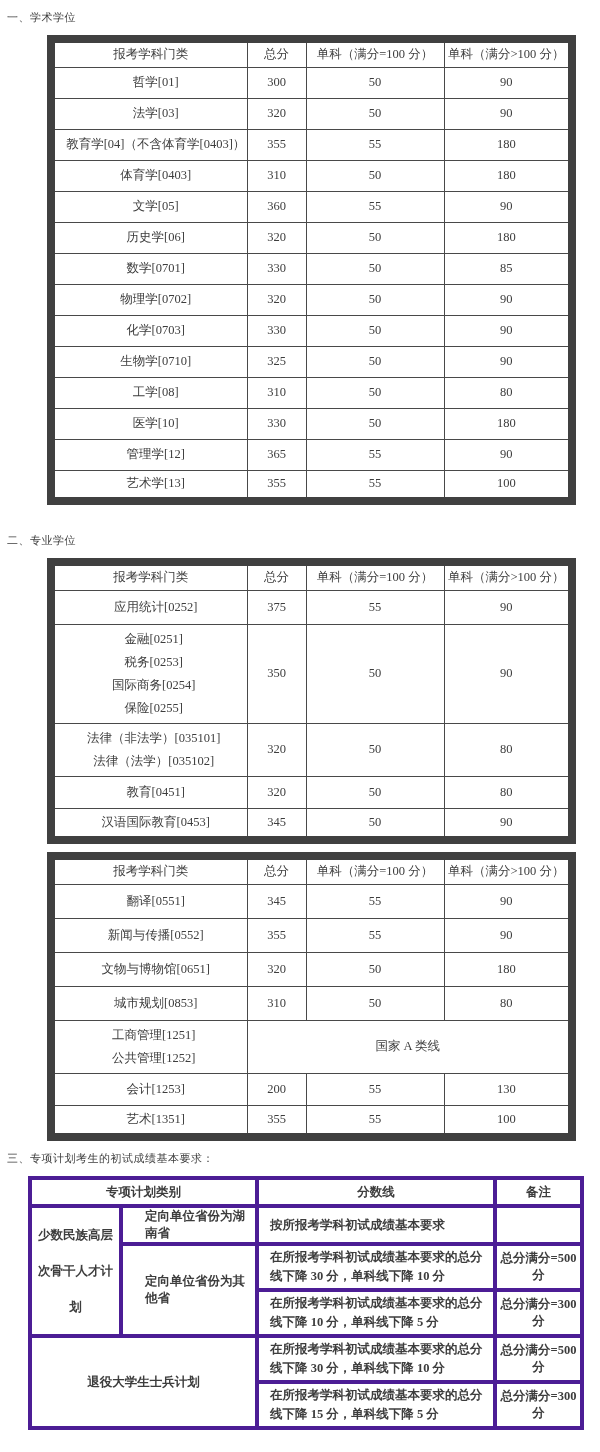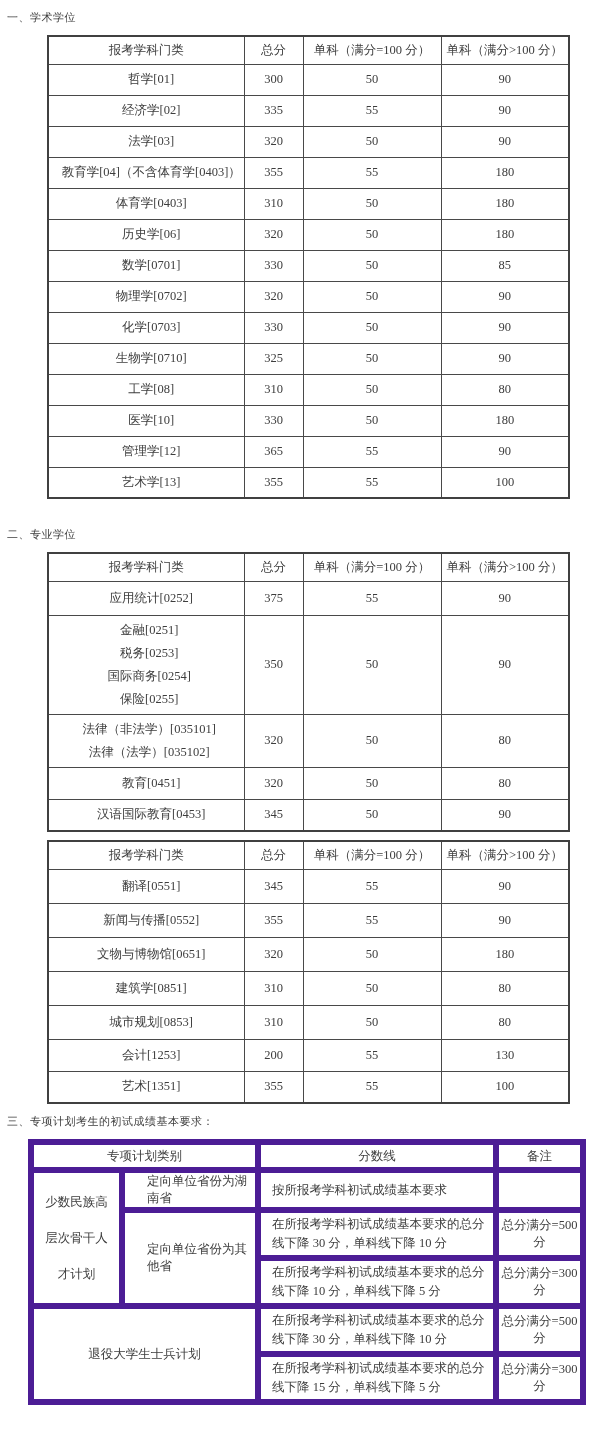--- a/index.html
+++ b/index.html
@@ -18,21 +18,21 @@
     margin-left: 7px;
     letter-spacing: 0.5px;
   }
   .title-2 { margin-top: 26px; }
   .title-3 { margin-top: 8px; }
   table { border-collapse: collapse; table-layout: fixed; }
   .score-table {
     width: 521px;
     margin-left: 47px;
     margin-top: 9px;
-    border: 2px solid #404040;
+    border: 8px solid #404040;
   }
   .score-table th, .score-table td {
     border: 1px solid #494949;
     font-weight: normal;
     font-size: 12.5px;
     text-align: center;
     vertical-align: middle;
     overflow: hidden;
   }
   .score-table th { height: 28px; }
@@ -44,22 +44,22 @@
   .multiline .line { line-height: 23px; font-size: 12.5px; }
   .t3-gap { margin-top: 8px; }
   
   .special-table {
     width: 552px;
     margin-left: 28px;
     margin-top: 9px;
     border: 2px solid #3f3f3f;
   }
   .special-table th, .special-table td {
-    border: 6px solid #4c1d95;
-    font-weight: normal;
+    border: 4px solid #4c1d95;
+    font-weight: bold;
     font-size: 12.5px;
     vertical-align: middle;
     overflow: hidden;
     margin-top: 20px;
   }
   .special-table th { height: 28px; text-align: center; }
   .sp-group { text-align: center; line-height: 36px; padding: 0 6px; }
   .sp-sub { text-align: left; padding-left: 22px; }
   .sp-score { text-align: left; padding: 2px 2px 2px 11px; line-height: 19px; }
   .sp-note { text-align: center; padding: 0 2px; }
@@ -91,26 +91,20 @@
     </thead>
     <tbody>
 
         <tr>
           <td class="subj">哲学[01]</td>
           <td>300</td>
           <td>50</td>
           <td>90</td>
         </tr>
 
-        <tr>
-          <td class="subj">经济学[02]</td>
-          <td>335</td>
-          <td>55</td>
-          <td>90</td>
-        </tr>
 
         <tr>
           <td class="subj">法学[03]</td>
           <td>320</td>
           <td>50</td>
           <td>90</td>
         </tr>
 
         <tr>
           <td class="subj">教育学[04]（不含体育学[0403]）</td>
@@ -119,20 +113,26 @@
           <td>180</td>
         </tr>
 
         <tr>
           <td class="subj">体育学[0403]</td>
           <td>310</td>
           <td>50</td>
           <td>180</td>
         </tr>
 
+        <tr>
+          <td class="subj">文学[05]</td>
+          <td>360</td>
+          <td>55</td>
+          <td>90</td>
+        </tr>
 
         <tr>
           <td class="subj">历史学[06]</td>
           <td>320</td>
           <td>50</td>
           <td>180</td>
         </tr>
 
         <tr>
           <td class="subj">数学[0701]</td>
@@ -282,36 +282,37 @@
           <td>90</td>
         </tr>
 
         <tr>
           <td class="subj h34">文物与博物馆[0651]</td>
           <td>320</td>
           <td>50</td>
           <td>180</td>
         </tr>
 
-        <tr>
-          <td class="subj h34">建筑学[0851]</td>
-          <td>310</td>
-          <td>50</td>
-          <td>80</td>
-        </tr>
 
 
         <tr>
           <td class="subj h34">城市规划[0853]</td>
           <td>310</td>
           <td>50</td>
           <td>80</td>
         </tr>
       </tbody>
     <tbody>
+      <tr>
+        <td class="multiline">
+          <div class="line">工商管理[1251]</div>
+          <div class="line">公共管理[1252]</div>
+        </td>
+        <td colspan="3">国家 A 类线</td>
+      </tr>
       <tr>
         <td class="subj h32">会计[1253]</td>
         <td>200</td>
         <td>55</td>
         <td>130</td>
       </tr>
       <tr>
         <td class="subj h32">艺术[1351]</td>
         <td>355</td>
         <td>55</td>

